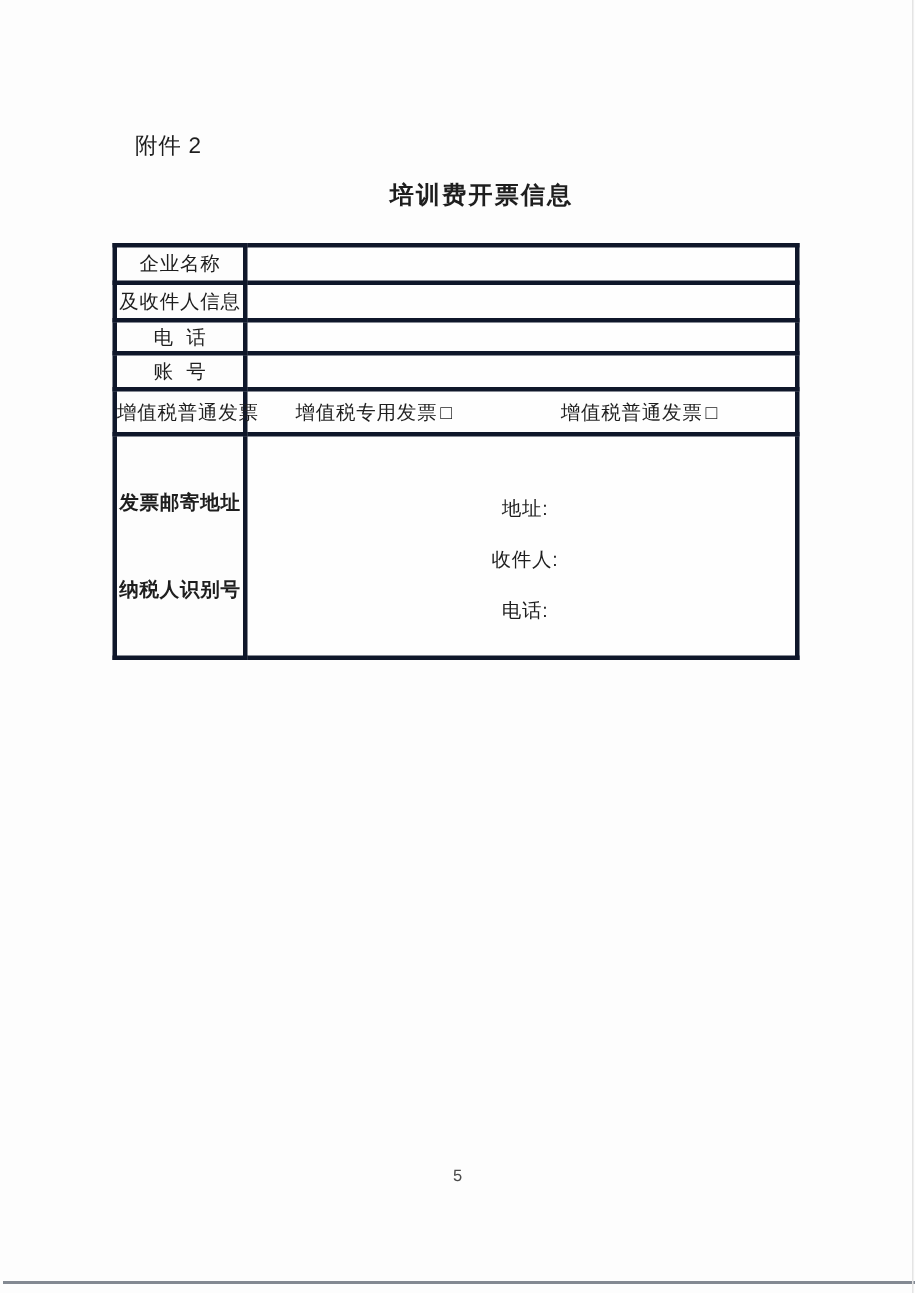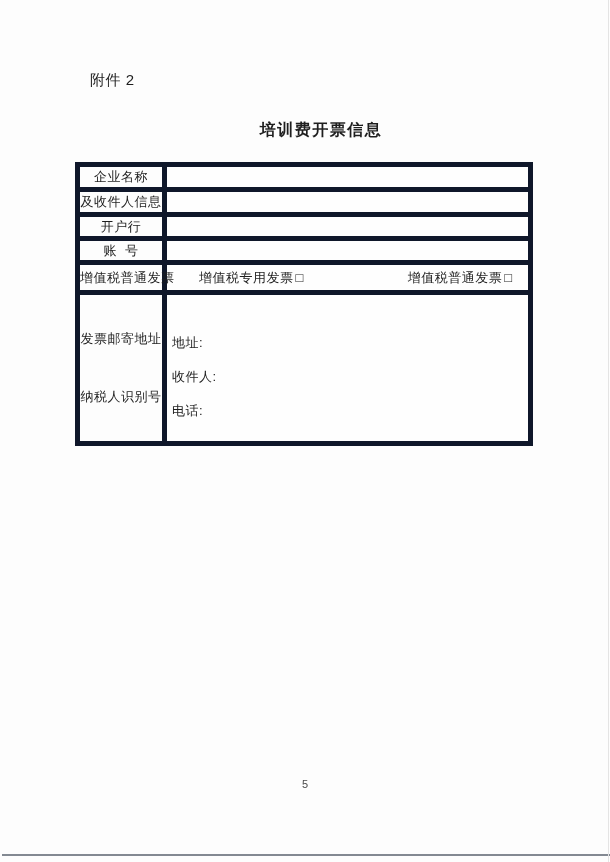--- a/index.html
+++ b/index.html
@@ -8,21 +8,21 @@
     width: 610px;
     height: 862px;
     background: #fdfdfd;
     font-family: "Liberation Sans", "DejaVu Sans", sans-serif;
     color: #1e1e1e;
     overflow: hidden;
   }
   .attachment {
     position: absolute;
     left: 90px;
-    top: 71px;
+    top: 88px;
     font-size: 15px;
     letter-spacing: 0.5px;
     white-space: pre;
   }
   .title {
     position: absolute;
     left: 16px;
     top: 120px;
     width: 100%;
     text-align: center;
@@ -32,48 +32,48 @@
   }
   table.form {
     position: absolute;
     left: 75px;
     top: 162px;
     width: 458px;
     border-collapse: collapse;
     table-layout: fixed;
   }
   table.form td {
-    border: 5px solid #0f172a;
+    border: 3px solid #0f172a;
     font-size: 13px;
     padding: 0;
     vertical-align: middle;
   }
   td.lbl {
     text-align: center;
     letter-spacing: 0.5px;
     white-space: pre;
   }
   td.val { background: #fefefe; }
   .opts {
     display: flex;
     align-items: flex-start;
     padding-left: 32px;
   }
   .opt { white-space: nowrap; letter-spacing: 0.5px; }
   .opt .cb { margin-left: 2px; }
-  .opt-2 { margin-left: 104px; }
-  td.mlbl div { line-height: 28px; }
+  .opt-2 { margin-left: 72px; }
+  td.mlbl div { line-height: 28px; font-weight: bold; }
   td.mcell { vertical-align: top; }
   .mails {
     display: flex;
     flex-direction: column;
     padding: 17px 0 0 5px;
     gap: 16px;
   }
-  .mfield { letter-spacing: 0.5px; }
+  .mfield { letter-spacing: 0.5px; text-align: center; }
   .pagenum {
     position: absolute;
     left: 0;
     top: 778px;
     width: 100%;
     text-align: center;
     font-size: 11px;
     color: #4a4a4a;
   }
   .scan-edge-bottom {
@@ -109,22 +109,22 @@
     </colgroup>
     <tbody>
       <tr style="height:25px">
         <td class="lbl">企业名称</td>
         <td class="val"></td>
       </tr>
       <tr style="height:25px">
         <td class="lbl">及收件人信息</td>
         <td class="val"></td>
       </tr>
-      <tr style="height:24px">
-        <td class="lbl">开户行</td>
+      <tr style="height:22px">
+        <td class="lbl">电  话</td>
         <td class="val"></td>
       </tr>
       <tr style="height:24px">
         <td class="lbl">账  号</td>
         <td class="val"></td>
       </tr>
       <tr style="height:30px">
         <td class="lbl">增值税普通发票</td>
         <td class="val">
           <div class="opts">

